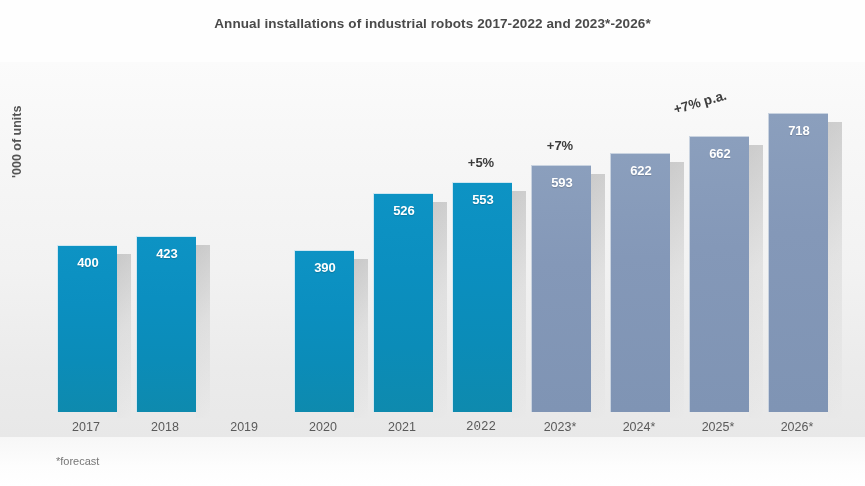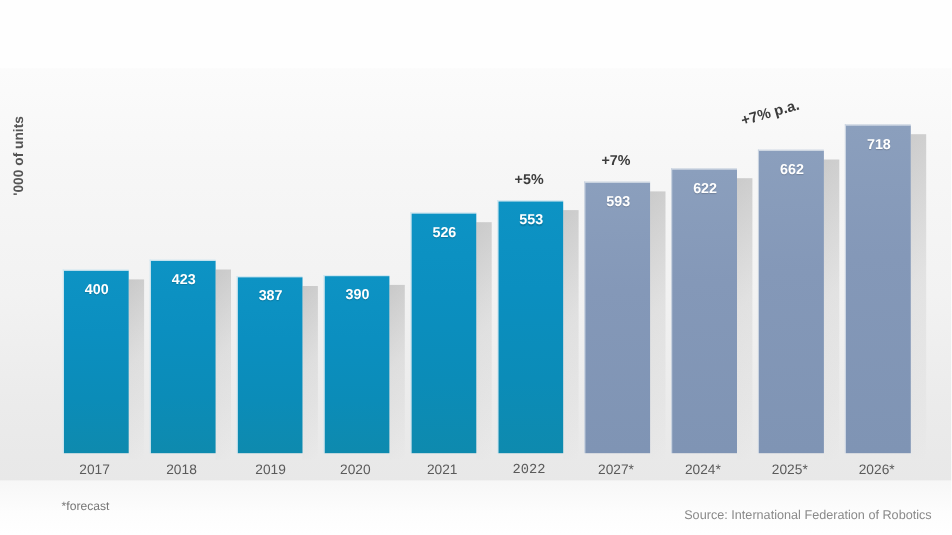--- a/index.html
+++ b/index.html
@@ -167,42 +167,38 @@
 </style>
 </head>
 <body>
 
 <div id="chart-root">
 
   <div class="bg-top"></div>
   <div class="bg-plot"></div>
   <div class="bg-bottom"></div>
 
+  <div class="chart-title">Annual installations of industrial robots 2017-2022 and 2023*-2026*</div>
 
   <div class="y-axis-label">'000 of units</div>
 
   <div class="plot" id="plot-area">
       <div class="bar-group" style="left: 56px; width: 60px; height: 166.574px; padding-left: 40px;">
         <div class="bar actual" style="height: 166.574px;">
           <div class="bar-value">400</div>
         </div>
       </div>
       <div class="cat-label" style="left: 56px;">2017</div>
       <div class="bar-group" style="left: 135px; width: 60px; height: 176.152px;">
         <div class="bar actual" style="height: 176.152px;">
           <div class="bar-value">423</div>
         </div>
       </div>
       <div class="cat-label" style="left: 135px;">2018</div>
-      <div class="bar-group" style="left: 214px; width: 60px; height: 161.16px;">
-        <div class="bar actual" style="height: 161.16px;">
-          <div class="bar-value">387</div>
-        </div>
-      </div>
-      <div class="cat-label" style="left: 216px;">2019</div>
+      <div class="cat-label" style="left: 198px; text-align: right;">2019</div>
       <div class="bar-group" style="left: 293px; width: 60px; height: 162.409px;">
         <div class="bar actual" style="height: 162.409px;">
           <div class="bar-value">390</div>
         </div>
       </div>
       <div class="cat-label" style="left: 293px;">2020</div>
       <div class="bar-group" style="left: 372px; width: 60px; height: 219.045px;">
         <div class="bar actual" style="height: 219.045px;">
           <div class="bar-value">526</div>
         </div>
@@ -214,21 +210,21 @@
         </div>
       </div>
       <div class="growth-label" style="left: 451px; top: 154.712px;">+5%</div>
       <div class="cat-label" style="left: 451px; font-family: Liberation Mono, monospace;">2022</div>
       <div class="bar-group" style="left: 530px; width: 60px; height: 311px;">
         <div class="bar forecast" style="height: 246.946px;">
           <div class="bar-value">593</div>
         </div>
       </div>
       <div class="growth-label" style="left: 530px; top: 138.054px;">+7%</div>
-      <div class="cat-label" style="left: 530px;">2027*</div>
+      <div class="cat-label" style="left: 530px;">2023*</div>
       <div class="bar-group" style="left: 609px; width: 60px; height: 259.022px;">
         <div class="bar forecast" style="height: 259.022px; text-decoration: underline;">
           <div class="bar-value">622</div>
         </div>
       </div>
       <div class="cat-label" style="left: 609px;">2024*</div>
       <div class="bar-group" style="left: 688px; width: 60px; height: 275.68px;">
         <div class="bar forecast" style="height: 275.68px;">
           <div class="bar-value">662</div>
         </div>
@@ -238,14 +234,13 @@
         <div class="bar forecast" style="height: 299px;">
           <div class="bar-value">718</div>
         </div>
       </div>
       <div class="cat-label" style="left: 767px;">2026*</div>
       <div class="pa-label" style="left: 676px; top: 102.32px; transform: rotate(-16deg);">+7% p.a.</div>
     </div>
 
   <div class="footnote-forecast">*forecast</div>
 
-  <div class="footnote-source">Source: International Federation of Robotics</div>
 </div>
 
 </body></html>

